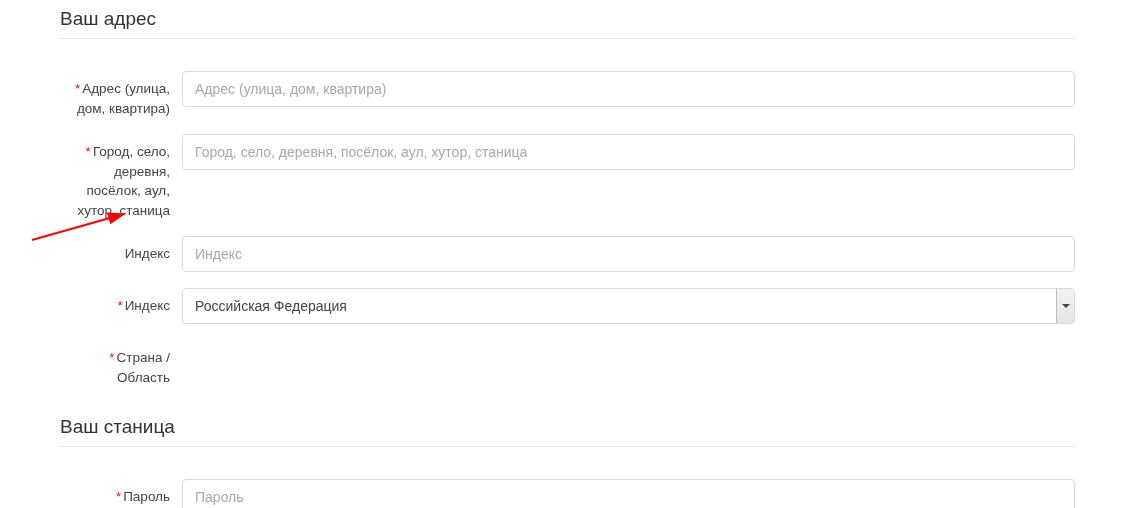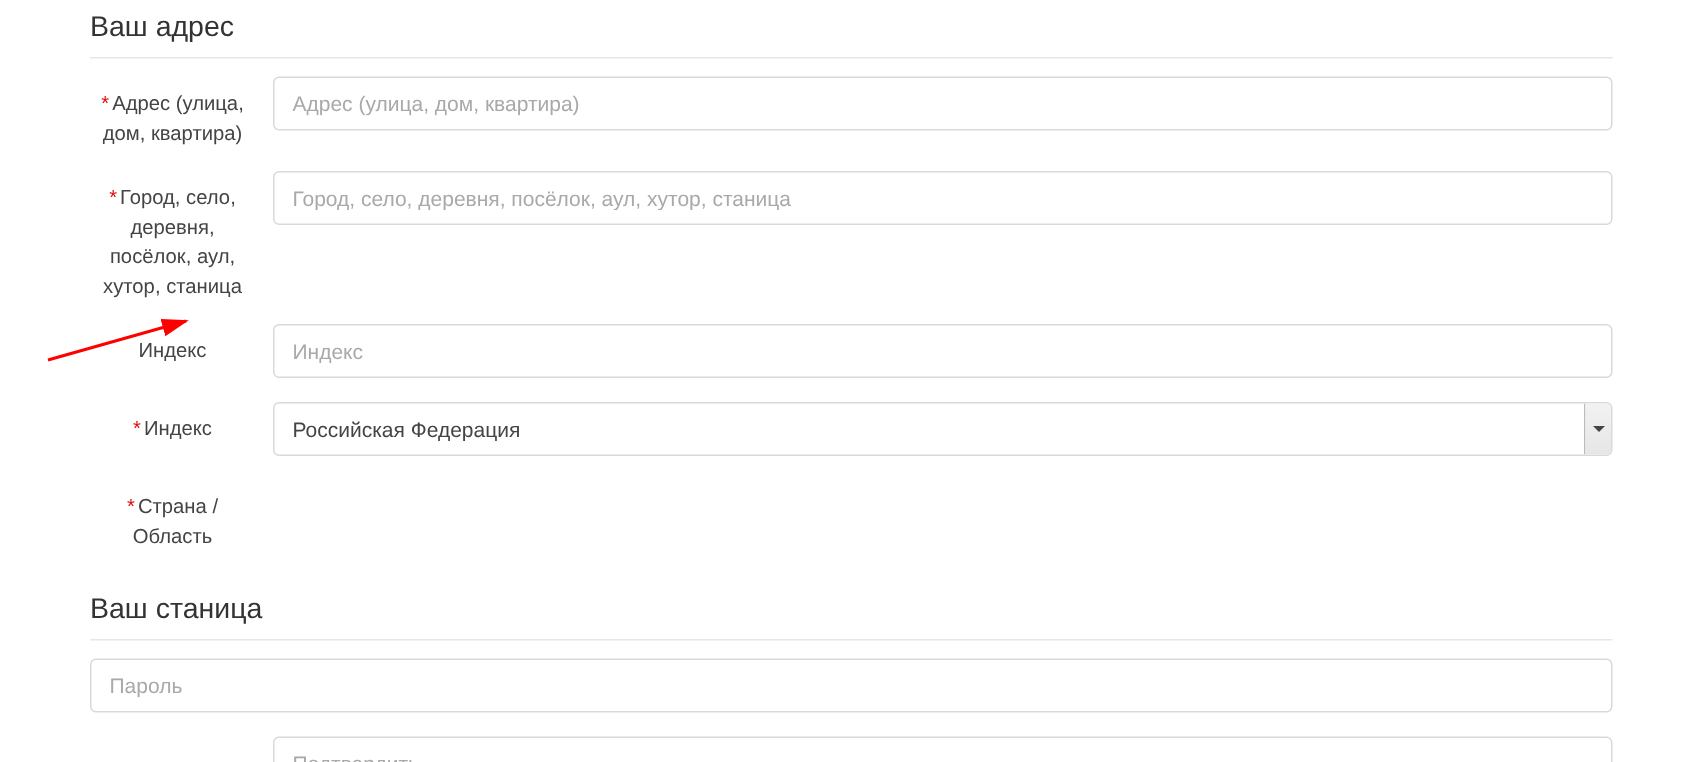--- a/index.html
+++ b/index.html
@@ -11,30 +11,30 @@
       padding: 8px 60px 20px 60px;
       width: 1135px;
       position: relative;
     }
     .section-title {
       font-size: 19px;
       font-weight: 400;
       color: #333;
       padding-bottom: 8px;
       border-bottom: 1px solid #e7e7e7;
-      margin-bottom: 12px;
+      margin-bottom: 32px;
     }
     .form-row {
       display: flex;
       align-items: flex-start;
       margin-bottom: 16px;
     }
     .label-col {
       width: 122px;
-      text-align: center;
+      text-align: right;
       padding-right: 12px;
       padding-top: 8px;
       font-size: 13.5px;
       color: #444;
       line-height: 1.45;
     }
     .required-star { color: #e31010; margin-right: 2px; }
     .input-col { flex: 1; }
     .text-input, .select-input {
       width: 100%;
@@ -147,20 +147,23 @@
   <div class="label-col">
     <span class="required-star">*</span><span>Страна / Область</span>
   </div>
 </div>
 
 <div class="section-spacer"></div>
 
 <h2 class="section-title">Ваш станица</h2>
 
 <div class="form-row">
+  <div class="label-col">
+    <span class="required-star">*</span><span>Пароль</span>
+  </div>
   <div class="input-col">
     <input type="password" class="text-input" placeholder="Пароль" style="">
   </div>
 </div>
 
 <div class="form-row">
   <div class="label-col">
     
   </div>
   <div class="input-col">

